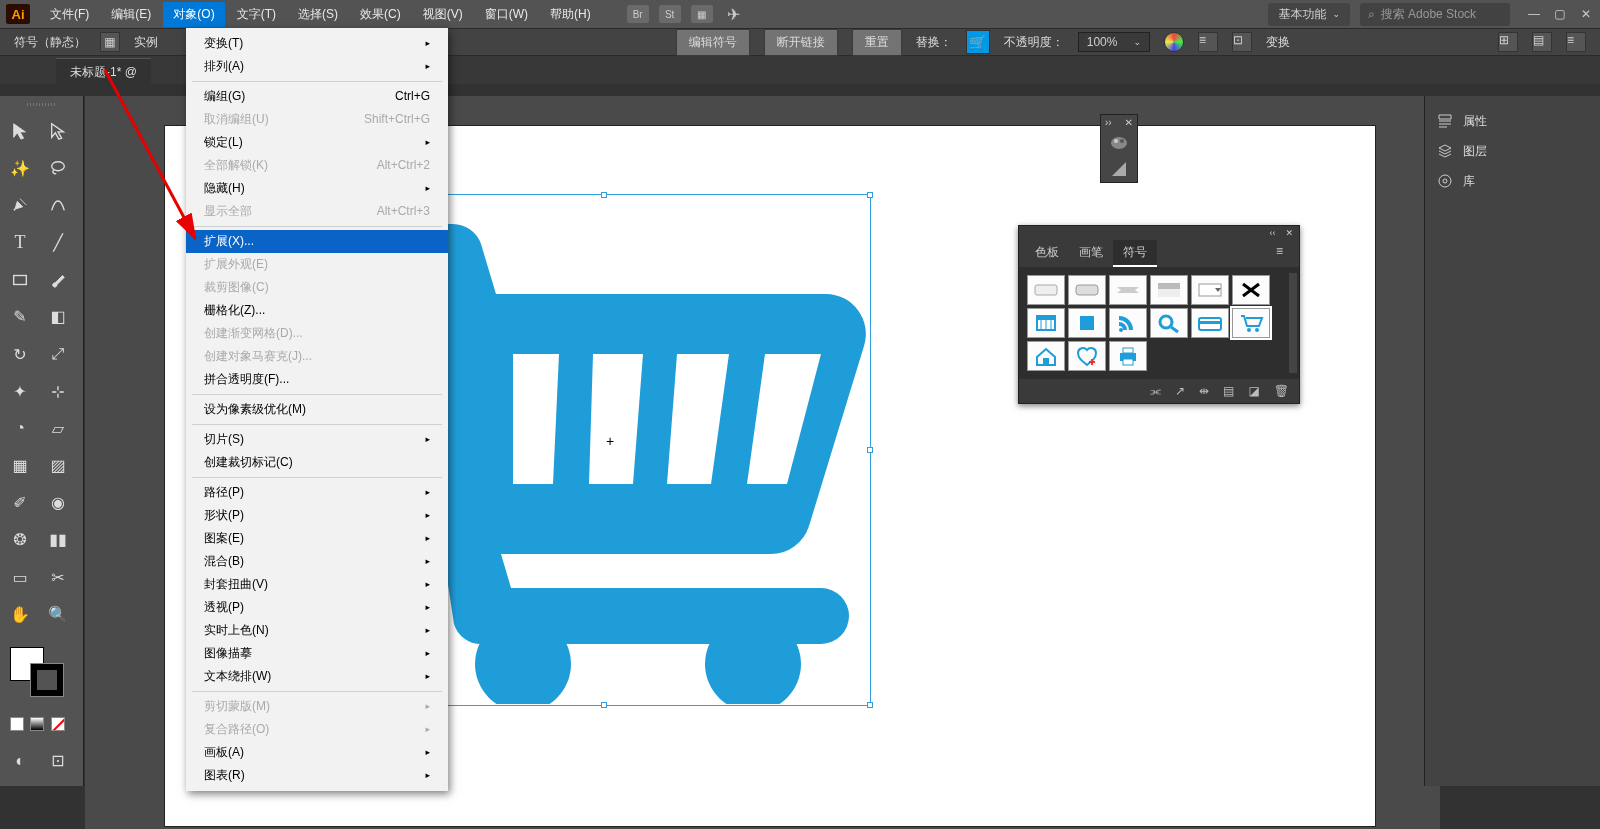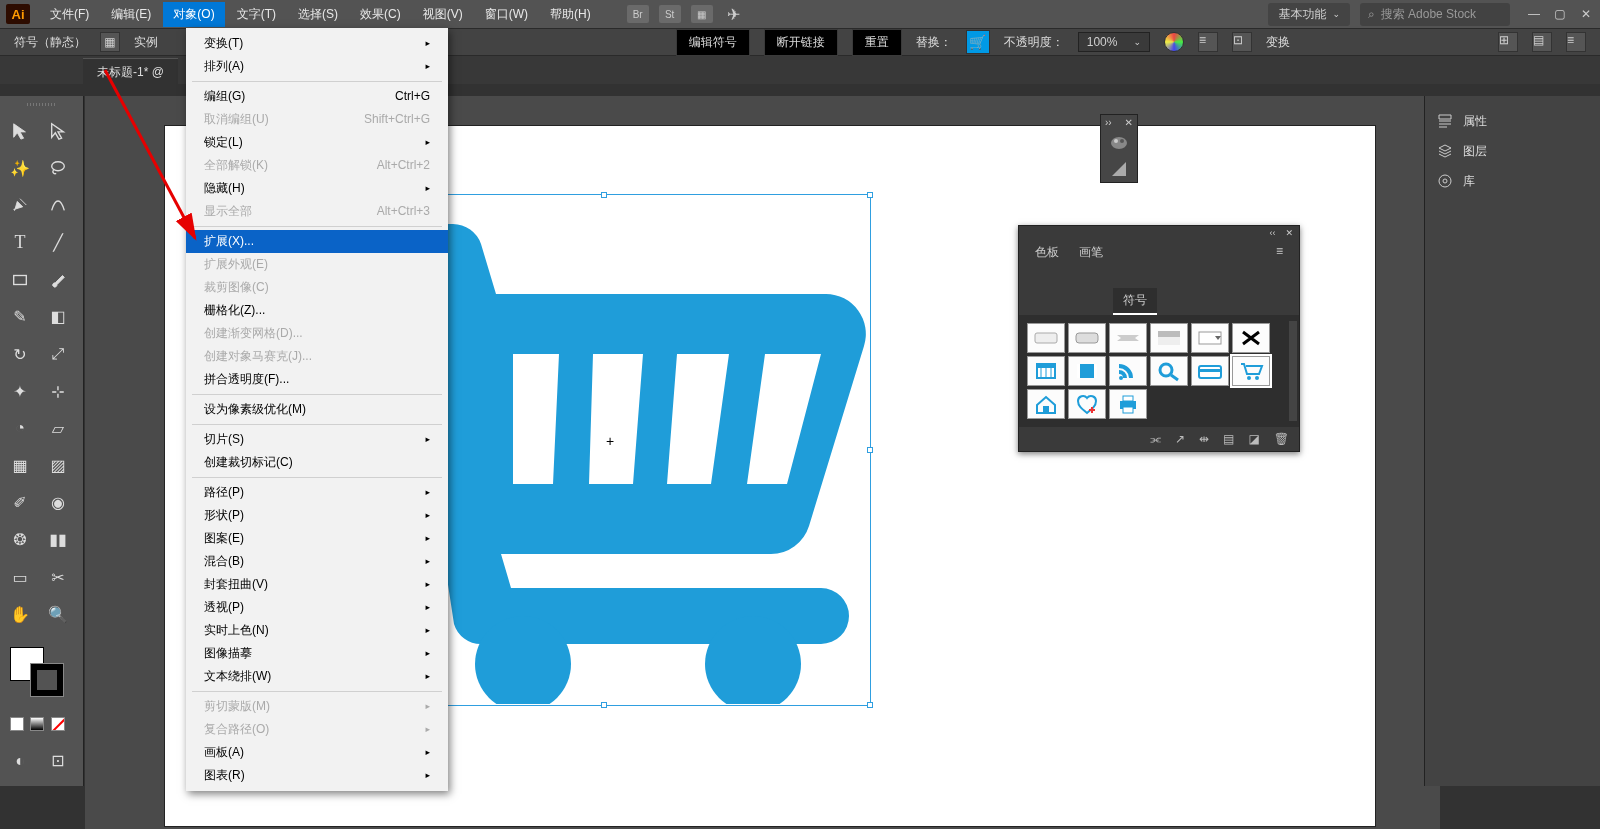--- a/index.html
+++ b/index.html
@@ -13,27 +13,27 @@
 .menubar .spacer { flex: 1; }
 .badge { width: 22px; height: 18px; background: #6a6a6a; border-radius: 2px; margin: 0 4px; display: flex; align-items: center; justify-content: center; font-size: 10px; color: #ccc; }
 .workspace-sel { background: #444; padding: 3px 10px; border-radius: 3px; margin-right: 8px; display: flex; align-items: center; gap: 6px; }
 .search-stock { background: #424242; padding: 3px 8px; border-radius: 3px; color: #999; width: 150px; display: flex; align-items: center; gap: 6px; }
 .win-btns { display: flex; gap: 10px; margin-left: 14px; color: #ccc; }
 .win-btn { width: 16px; text-align: center; }
 
 
 .controlbar { height: 28px; background: #434343; display: flex; align-items: center; padding: 0 14px; gap: 14px; border-top: 1px solid #2a2a2a; border-bottom: 1px solid #2a2a2a; }
 .ctl-label { color: #ddd; }
-.ctl-btn { background: #000000; padding: 4px 12px; border: 1px solid #3a3a3a; color: #ddd; text-align: right; }
+.ctl-btn { background: #737373; padding: 4px 12px; border: 1px solid #3a3a3a; color: #ddd; text-align: right; }
 .ctl-icon { width: 20px; height: 20px; background: #555; border: 1px solid #333; }
 .swap-icon { width: 24px; height: 24px; background: #0099e5; border: 1px solid #333; display: flex; align-items: center; justify-content: center; color: white; font-size: 14px; }
 .opacity-field { background: #3a3a3a; padding: 2px 8px; border: 1px solid #222; display: flex; gap: 16px; align-items: center; }
 
 
-.doctab-row { height: 28px; background: #383838; padding-left: 83px; display: flex; align-items: flex-end; }
+.doctab-row { height: 28px; background: #383838; padding-left: 56px; display: flex; align-items: flex-end; }
 .doctab { background: #323232; padding: 5px 14px 3px; color: #ddd; font-size: 12px; border-top: 1px solid #555; }
 
 
 .toolbox { position: absolute; left: 0; top: 96px; width: 84px; height: 690px; background: #535353; display: flex; flex-wrap: wrap; padding: 4px 2px; gap: 2px; border-right: 1px solid #222; }
 .toolbox .handle { width: 100%; height: 8px; display: flex; justify-content: center; align-items: center; }
 .toolbox .handle::before { content: ""; width: 30px; height: 3px; background: repeating-linear-gradient(90deg,#777,#777 1px,transparent 1px,transparent 3px); }
 .tool { width: 36px; height: 28px; display: flex; align-items: center; justify-content: center; color: #ddd; font-size: 16px; }
 .tool svg { width: 18px; height: 18px; fill: #ddd; stroke: #ddd; }
 .fillstroke { width: 100%; height: 60px; position: relative; margin-top: 6px; }
 .fs-fill { position: absolute; left: 8px; top: 4px; width: 34px; height: 34px; background: #fff; border: 1px solid #000; }
@@ -64,21 +64,21 @@
 .dd-highlight-border { position: absolute; border: 3px solid #e60000; pointer-events: none; }
 
 
 .arrow-ann { position: absolute; z-index: 60; pointer-events: none; }
 
 
 .sym-panel { position: absolute; left: 1018px; top: 225px; width: 282px; background: #3a3a3a; border: 1px solid #222; z-index: 40; box-shadow: 0 2px 6px rgba(0,0,0,.5); }
 .sym-titlebar { height: 14px; background: #3a3a3a; display: flex; justify-content: flex-end; align-items: center; padding: 0 6px; gap: 10px; font-size: 9px; color: #ccc; }
 .sym-tabs { display: flex; background: #3a3a3a; padding: 0 6px; }
 .sym-tab { padding: 4px 10px; color: #ccc; font-size: 12px; }
-.sym-tab.active { background: #2e2e2e; border-bottom: 2px solid #fff; margin-top: 48px; }
+.sym-tab.active { background: #2e2e2e; border-bottom: 2px solid #fff; }
 .sym-grid { background: #2e2e2e; padding: 8px; display: flex; flex-wrap: wrap; gap: 3px; min-height: 108px; position: relative; }
 .sym-grid::after { content: ""; position: absolute; right: 2px; top: 6px; bottom: 6px; width: 8px; background: #444; }
 .sym-item { width: 38px; height: 30px; background: #fcfcfc; border: 1px solid #999; display: flex; align-items: center; justify-content: center; }
 .sym-item.sel { outline: 2px solid #fff; }
 .sym-item svg { width: 26px; height: 22px; }
 .sym-footer { height: 24px; background: #3a3a3a; display: flex; justify-content: flex-end; align-items: center; gap: 14px; padding: 0 10px; color: #bbb; font-size: 12px; }
 
 
 .mini-panel { position: absolute; left: 1100px; top: 114px; width: 38px; background: #464646; border: 1px solid #222; z-index: 35; }
 .mini-panel .tit { display: flex; justify-content: space-between; padding: 2px 4px; font-size: 10px; color: #ccc; }

